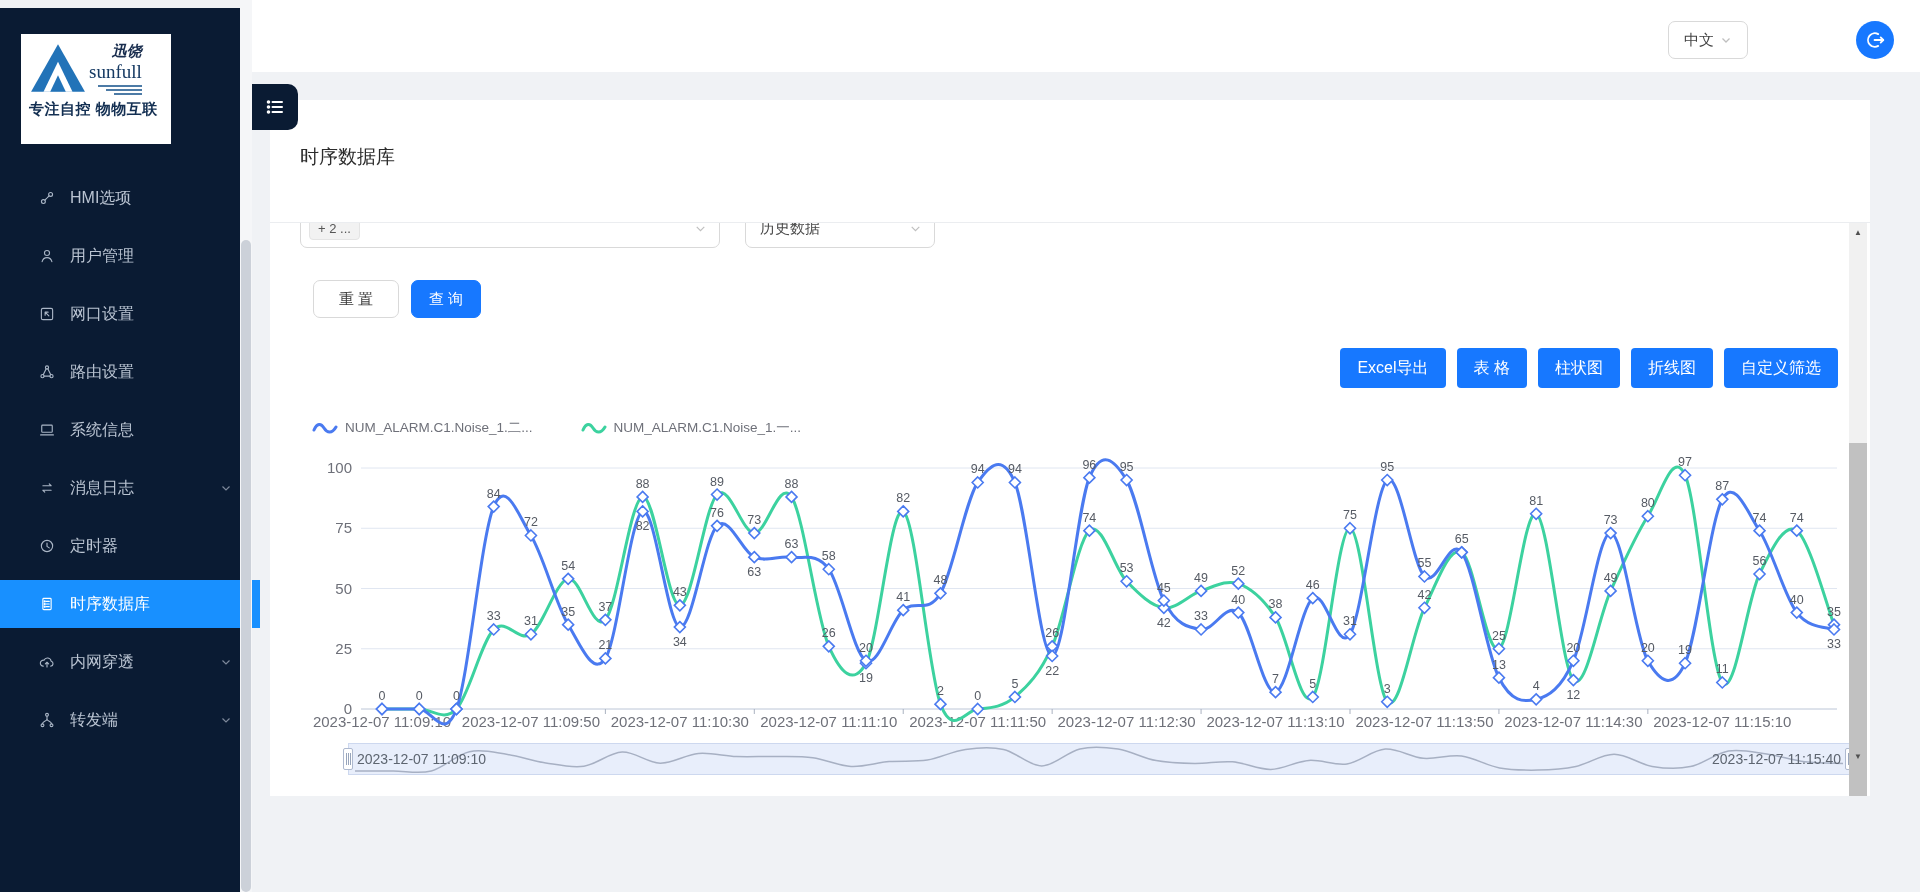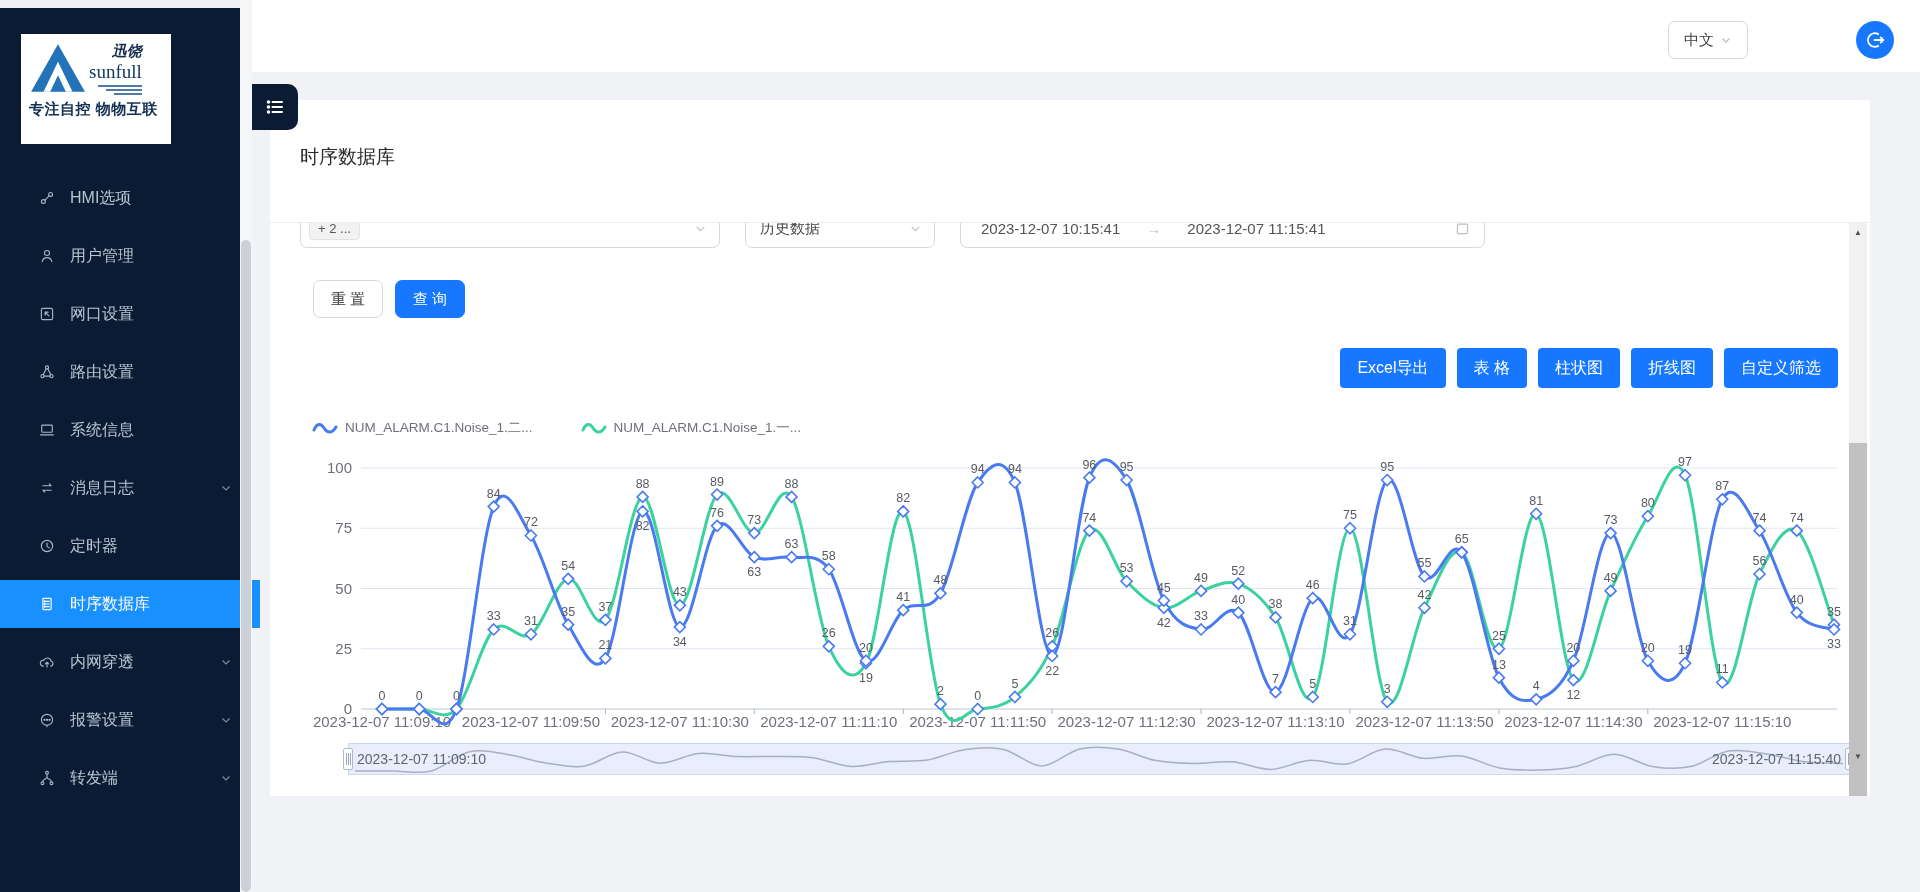--- a/index.html
+++ b/index.html
@@ -44,21 +44,21 @@
   .tag-select { left:30px; width:420px; padding:0 12px 0 8px; }
   .tag { background:#f2f2f2; border:1px solid #e4e4e4; border-radius:4px; font-size:13px; color:#555; padding:3px 8px; }
   .sel-chevron { margin-left:auto; color:#bfbfbf; }
   .type-select { left:475px; width:190px; padding:0 12px 0 14px; font-size:15px; color:#4a4a4a;gap:12px; }
   .date-range { position:absolute; top:-15px; left:690px; width:525px; height:40px; border:1px solid #d9d9d9; border-radius:7px; background:#fff; display:flex; align-items:center; padding:0 14px 0 20px; font-size:15px; color:#555; cursor:pointer; }
   .date-range .arrow { margin:0 26px; color:#bfbfbf; }
   .cal-icon { margin-left:auto; color:#bfbfbf; }
 
   .action-row { position:absolute; left:43px; top:57px; display:flex; gap:12px; }
   .btn { height:38px; border-radius:7px; font-size:15px; cursor:pointer; font-family:inherit; }
-  .btn.ghost { width:70px; background:#fff; border:1px solid #d9d9d9; color:#3a3a3a; }
+  .btn.ghost { width:86px; background:#fff; border:1px solid #d9d9d9; color:#3a3a3a; }
   .btn.primary { width:70px; background:#1778ff; border:1px solid #1778ff; color:#fff; }
 
   .toolbar { position:absolute; left:0; top:125px; width:1568px; display:flex; justify-content:flex-end; gap:11px; }
   .tb-btn { height:40px; padding:0 17px; background:#1778ff; border:none; border-radius:4px; color:#fff; font-size:16px; cursor:pointer; font-family:inherit; white-space:nowrap; }
 
   .legend { position:absolute; left:42px; top:196px; display:flex; gap:48px; }
   .legend-item { display:flex; align-items:center; gap:7px; cursor:pointer; }
   .legend-item span { font-size:13.5px; color:#6e7079; }
 
   .chart { position:absolute; left:0; top:208px; width:1600px; height:300px; }
@@ -172,32 +172,20 @@
             <path d="M7 17.5 A4 4 0 1 1 8 9.6 A5 5 0 0 1 17.5 11 A3.3 3.3 0 0 1 17 17.5"></path>
             <path d="M12 18.5 V12.5 M9.8 14.5 L12 12.3 L14.2 14.5"></path>
           </svg>
           <span>内网穿透</span>
           <svg class="mi-chevron" viewBox="0 0 24 24" fill="none" stroke="currentColor" stroke-width="2.4">
             <polyline points="5 9 12 16 19 9"></polyline>
           </svg>
         </div>
         <div class="menu-item">
           <svg class="mi-icon" viewBox="0 0 24 24" fill="none" stroke="currentColor" stroke-width="1.5" stroke-linecap="round" stroke-linejoin="round">
-            <path d="M12 4.5 A7.5 7.3 0 1 0 12 19.1 L12 19.1 A7.5 7.3 0 0 0 19.5 11.8 A7.5 7.3 0 0 0 12 4.5 Z M12 19.1 L12 21"></path>
-            <circle cx="8.6" cy="11.8" r="0.8" fill="currentColor"></circle>
-            <circle cx="12" cy="11.8" r="0.8" fill="currentColor"></circle>
-            <circle cx="15.4" cy="11.8" r="0.8" fill="currentColor"></circle>
-          </svg>
-          <span>报警设置</span>
-          <svg class="mi-chevron" viewBox="0 0 24 24" fill="none" stroke="currentColor" stroke-width="2.4">
-            <polyline points="5 9 12 16 19 9"></polyline>
-          </svg>
-        </div>
-        <div class="menu-item">
-          <svg class="mi-icon" viewBox="0 0 24 24" fill="none" stroke="currentColor" stroke-width="1.5" stroke-linecap="round" stroke-linejoin="round">
             <circle cx="12" cy="5" r="1.9"></circle>
             <circle cx="6" cy="19" r="1.9"></circle>
             <circle cx="18" cy="19" r="1.9"></circle>
             <path d="M12 7 V10.5 M12 10.5 C12 14 6 13.5 6 17 M12 10.5 C12 14 18 13.5 18 17"></path>
           </svg>
           <span>转发端</span>
           <svg class="mi-chevron" viewBox="0 0 24 24" fill="none" stroke="currentColor" stroke-width="2.4">
             <polyline points="5 9 12 16 19 9"></polyline>
           </svg>
         </div>
@@ -245,28 +233,20 @@
           </svg>
       </div>
 
       <div class="select type-select">
         <span>历史数据</span>
         <svg class="sel-chevron" width="13" height="13" viewBox="0 0 24 24" fill="none" stroke="currentColor" stroke-width="2.2">
             <polyline points="5 9 12 16 19 9"></polyline>
           </svg>
       </div>
 
-      <div class="date-range">
-        <span>2023-12-07 10:15:41</span>
-        <span class="arrow">→</span>
-        <span>2023-12-07 11:15:41</span>
-        <svg class="cal-icon" width="15" height="15" viewBox="0 0 24 24" fill="none" stroke="currentColor" stroke-width="2">
-            <rect x="4" y="5" width="16" height="15" rx="1.5"></rect>
-          </svg>
-      </div>
 
       <div class="action-row">
         <button class="btn ghost">重 置</button>
         <button class="btn primary">查 询</button>
       </div>
 
       <div class="toolbar" id="toolbar">
           <button class="tb-btn">Excel导出</button>
           <button class="tb-btn">表 格</button>
           <button class="tb-btn">柱状图</button>

